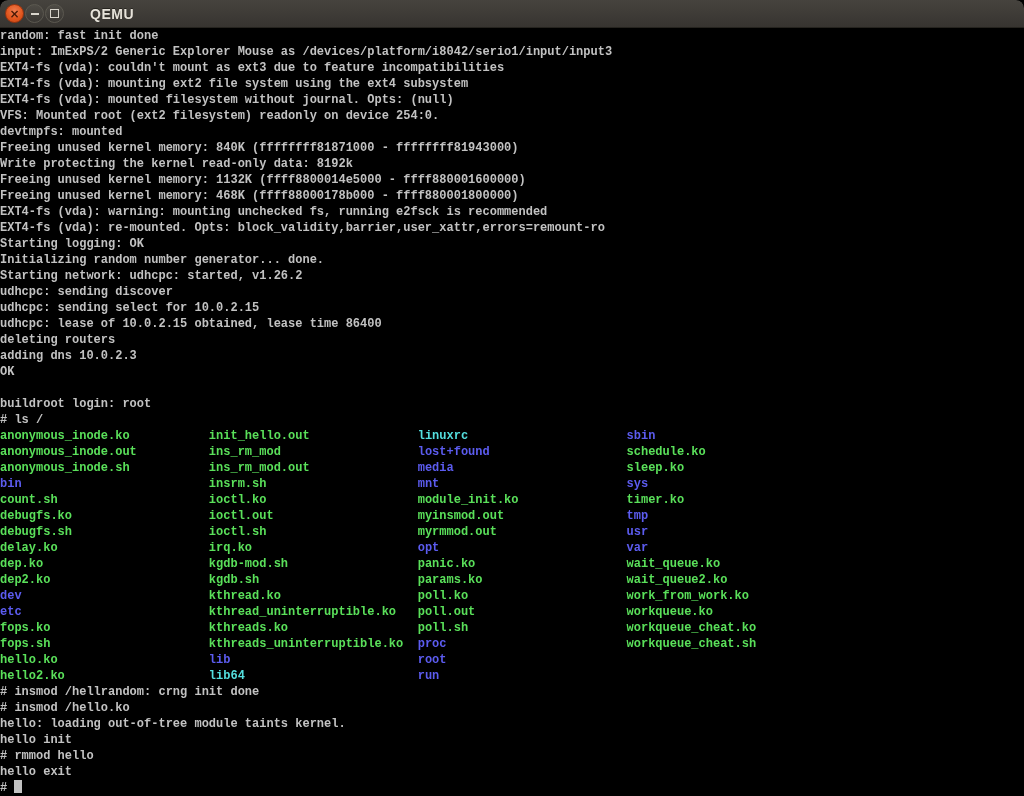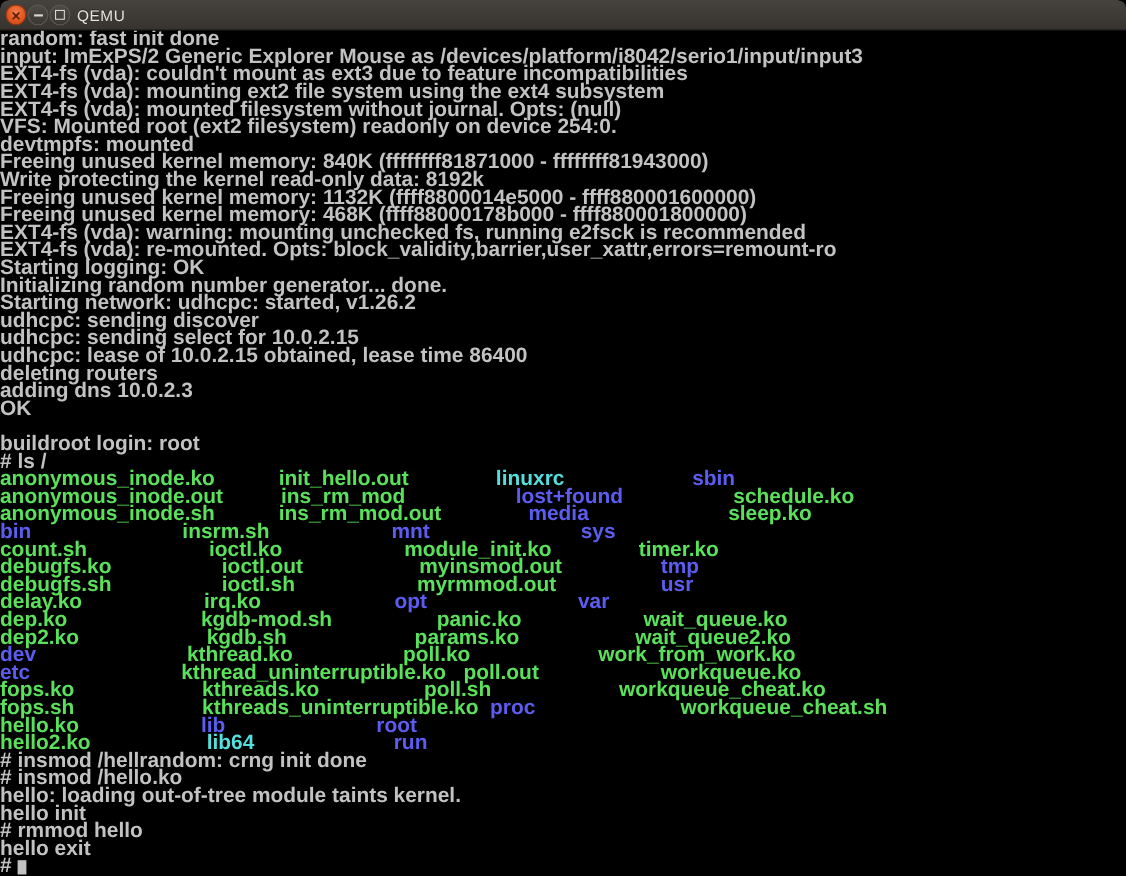--- a/index.html
+++ b/index.html
@@ -28,28 +28,28 @@
     color:#4a1a06;font-size:12px;font-weight:bold;line-height:1;
   }
   .btn-gray{
     background:linear-gradient(#4e4b45,#3a3733);
     border:1px solid #5c5951;
     color:#d9d5cc;font-size:12px;font-weight:bold;line-height:1;
   }
   .max-glyph{width:7px;height:7px;border:1.5px solid #d9d5cc;display:block;}
   .min-glyph{width:8px;height:0;border-top:2px solid #d9d5cc;display:block;}
   .window-title{
-    margin-left:6px;font-size:14px;font-weight:normal;color:#e7e3da;
+    margin-left:26px;font-size:14px;font-weight:bold;color:#e7e3da;
     text-shadow:0 -1px 0 #26241f;letter-spacing:0.5px;
   }
   .terminal{
     position:absolute;top:28px;left:0;width:1024px;height:768px;
     background:#000;overflow:hidden;
-    font-family:Liberation Sans, sans-serif;
-    font-size:19px;font-weight:bold;line-height:16px;
+    font-family:Liberation Mono, monospace;
+    font-size:12px;font-weight:bold;line-height:16px;
     color:var(--default,#c2c2c2);white-space:pre;
   }
   .term-line{height:16px;}
   .cursor{
     display:inline-block;width:8px;height:13px;
     background:var(--default,#c2c2c2);
     vertical-align:baseline;margin-bottom:-2px;
   }
 </style>
 </head>

